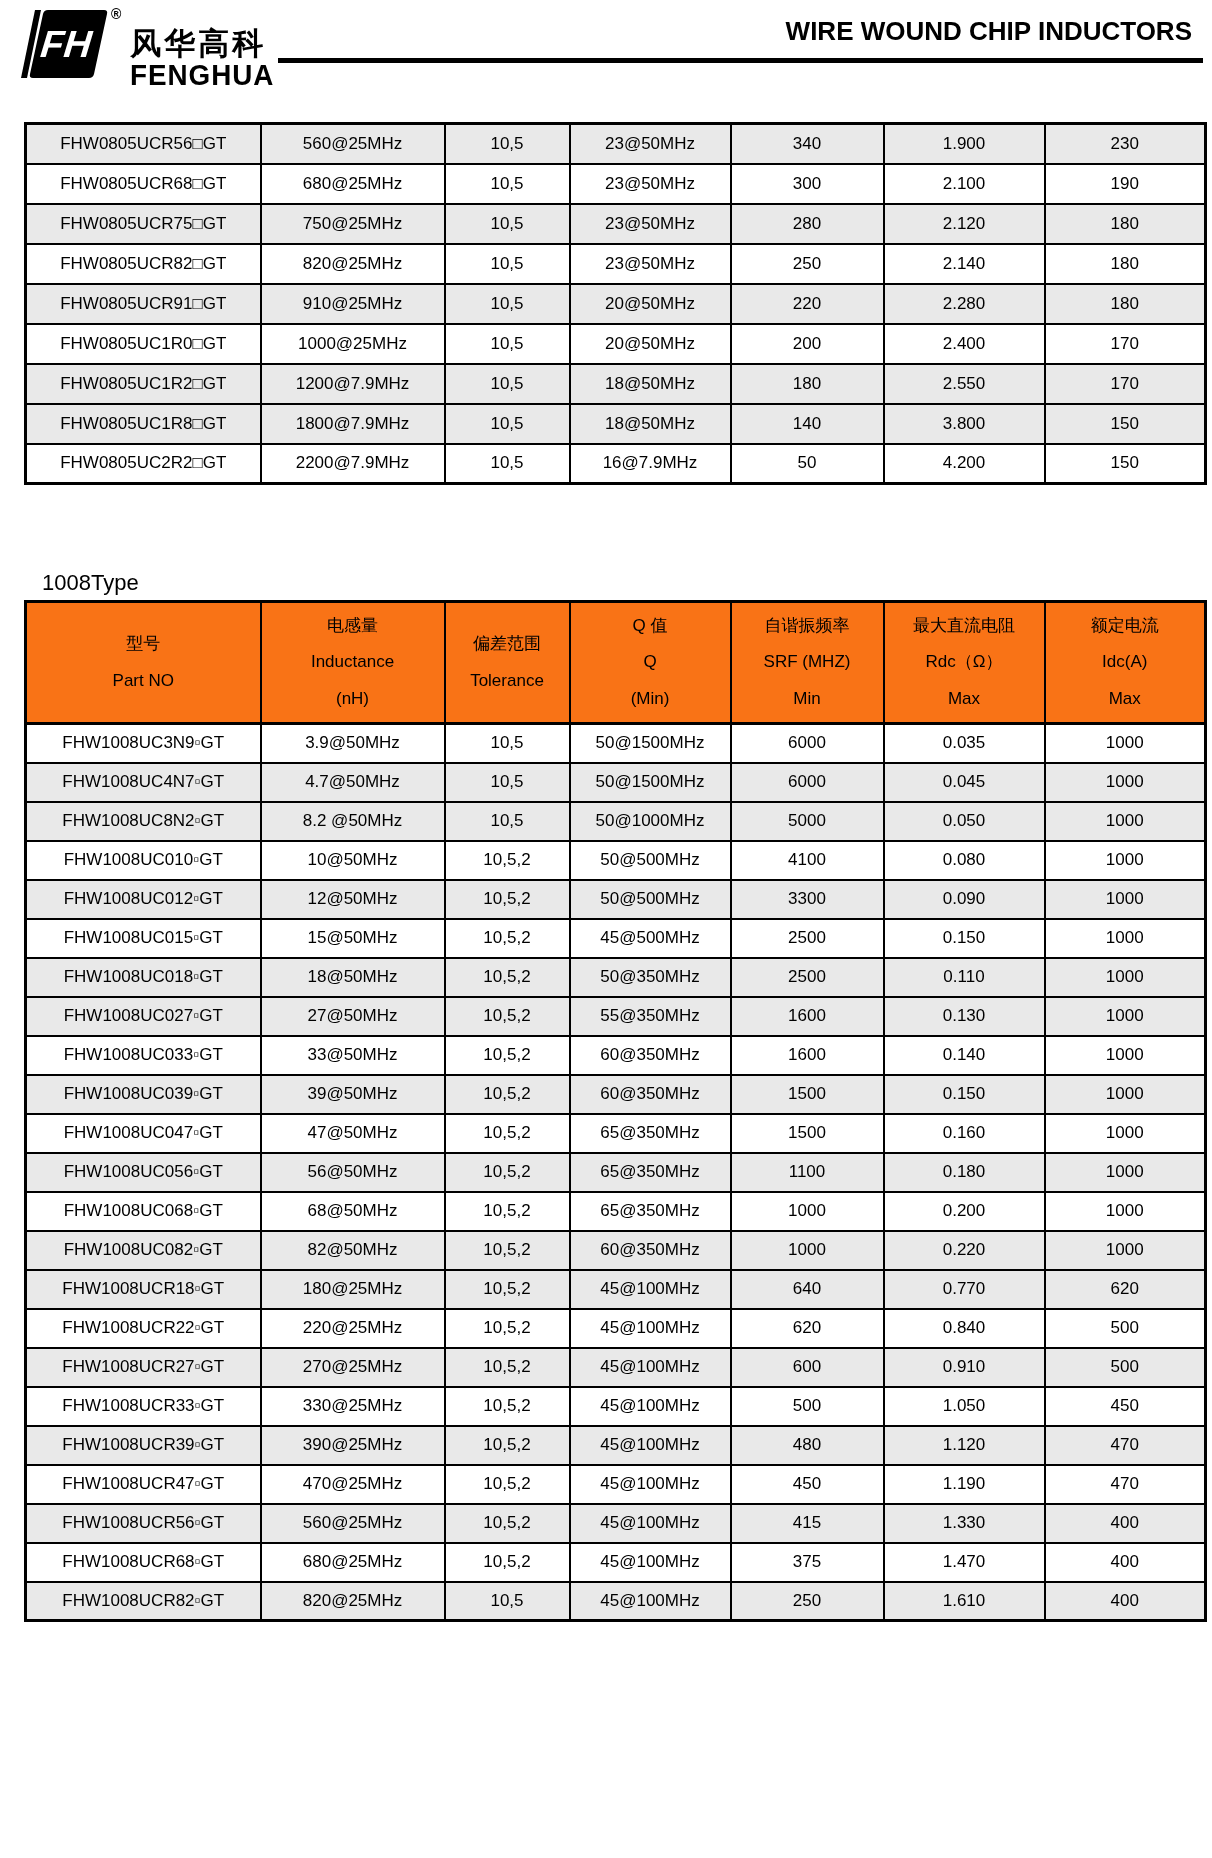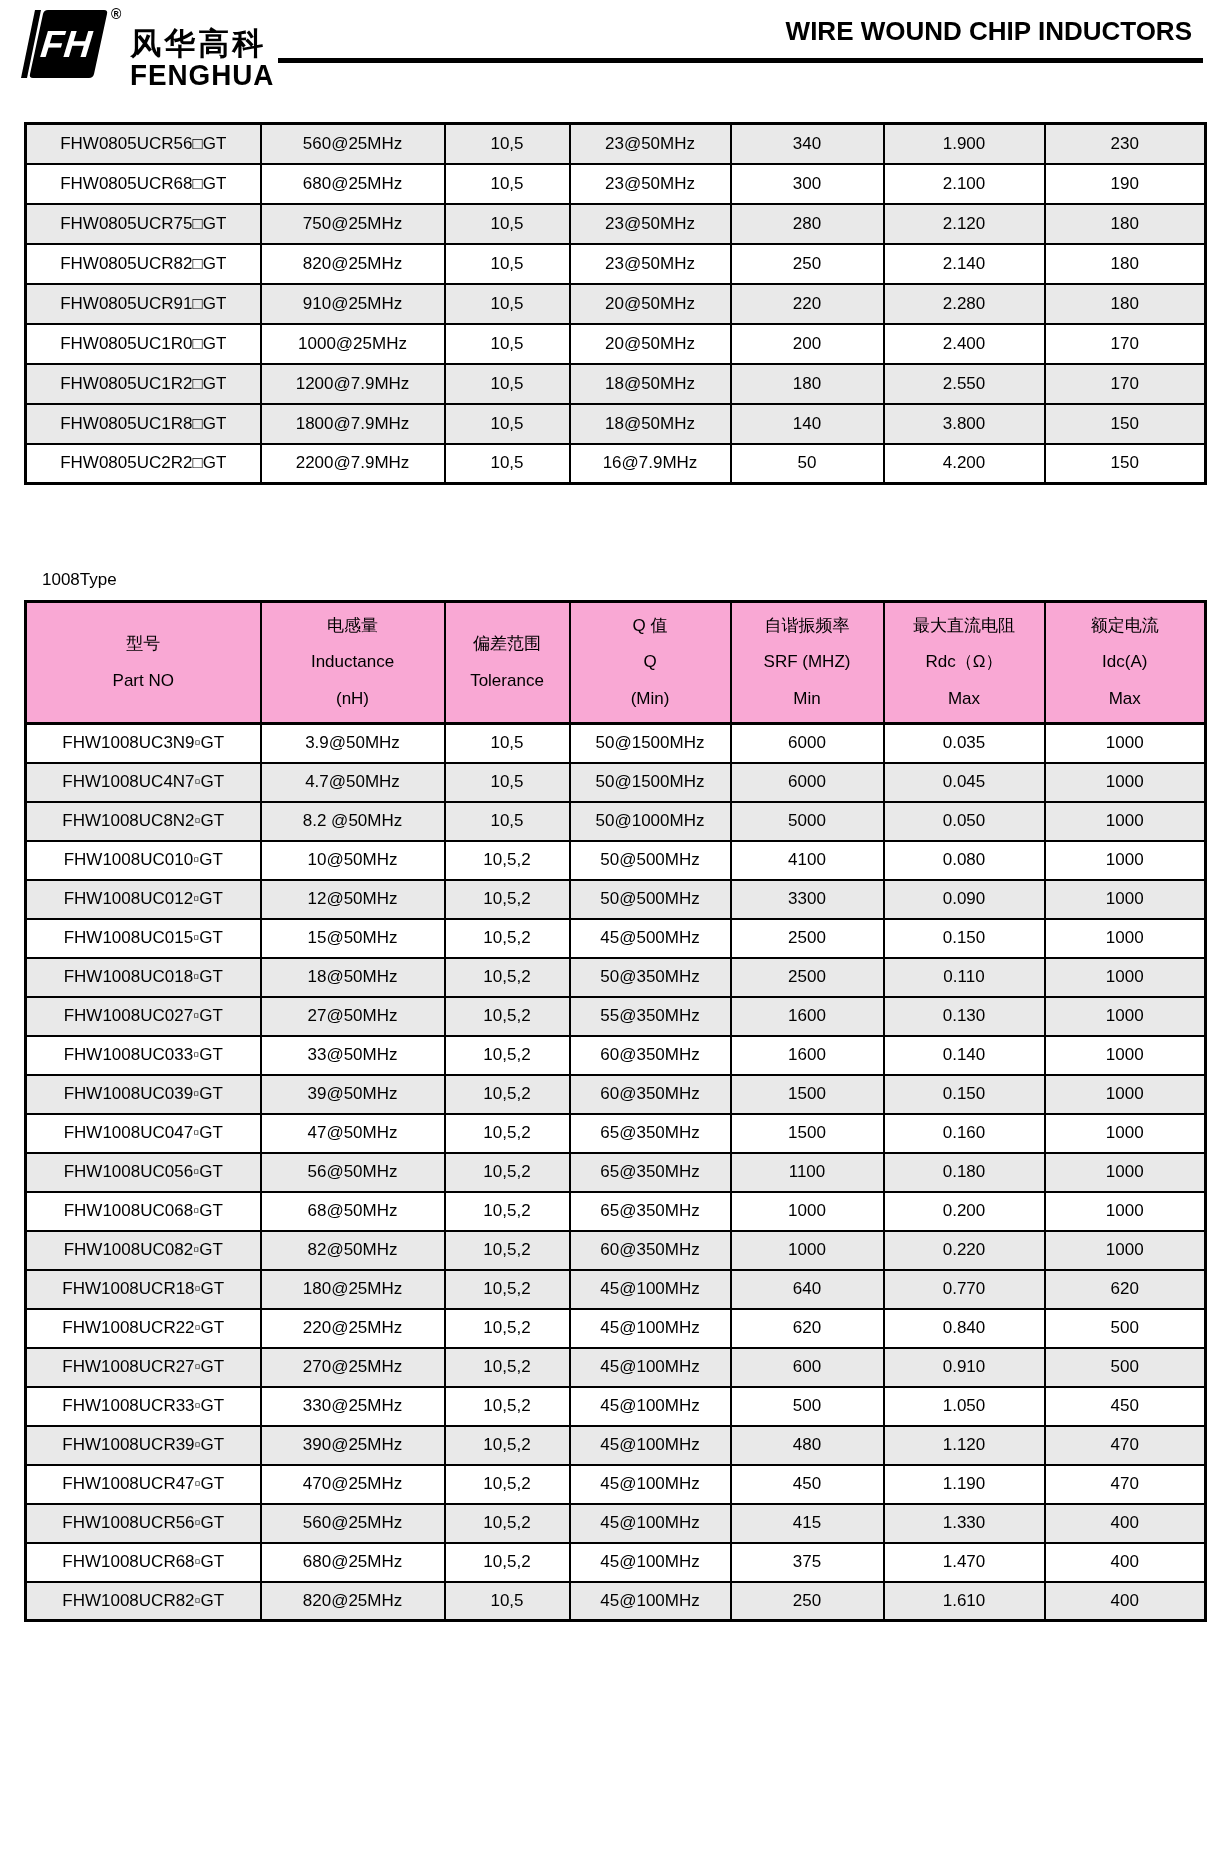--- a/index.html
+++ b/index.html
@@ -18,42 +18,42 @@
   .logo-wrap { position: absolute; left: 18px; top: 8px; display: flex; align-items: flex-start; }
   .logo-mark { width: 92px; height: 72px; }
   .logo-reg { font-size: 14px; font-weight: bold; position: relative; top: -2px; left: 1px; }
   .logo-text { margin-left: 10px; display: flex; flex-direction: column; }
   .logo-cn { font-size: 31px; font-weight: 900; letter-spacing: 3px; line-height: 1.0; white-space: nowrap; margin-top: 20px; }
   .logo-en { font-size: 29px; font-weight: bold; letter-spacing: 1px; line-height: 1.0; margin-top: 2px; transform: scaleX(0.96); transform-origin: left; }
   .doc-title { position: absolute; right: 20px; top: 16px; font-size: 26px; font-weight: bold; white-space: nowrap; }
   .header-rule { position: absolute; left: 278px; top: 58px; width: 925px; height: 5px; background: #000; }
 
   
-  .section-label { position: absolute; left: 42px; top: 570px; font-size: 17px; }
+  .section-label { position: absolute; left: 42px; top: 570px; font-size: 22px; }
 
   
   table.spec-table {
     position: absolute; left: 24px; width: 1180px;
     border-collapse: collapse; table-layout: fixed;
     border: 3px solid #000;
     font-size: 17px;
   }
   table.spec-table td, table.spec-table th {
     border: 2px solid #000;
     text-align: center; vertical-align: middle;
     padding: 0 2px;
     overflow: hidden; white-space: nowrap;
     font-weight: normal;
   }
   #table-0805 { top: 122px; }
   #table-0805 tbody tr { height: 40px; }
   #table-1008 { top: 600px; }
   #table-1008 thead tr { height: 122px; }
   #table-1008 tbody tr { height: 39px; }
-  #table-1008 thead th { background: #f9a8d4; border-bottom: 3px solid #000; }
+  #table-1008 thead th { background: #f97316; border-bottom: 3px solid #000; }
   tr.shaded td { background: #e9e9e9; }
   .th-lines { display: flex; flex-direction: column; justify-content: center; gap: 16px; height: 100%; line-height: 1.2; }
 </style>
 </head>
 <body>
 
 <div class="page-header">
   <div class="logo-wrap">
     <svg class="logo-mark" viewBox="0 0 92 72" xmlns="http://www.w3.org/2000/svg">
       <polygon points="3,70 17,2 23,2 9,70" fill="#000"></polygon>

